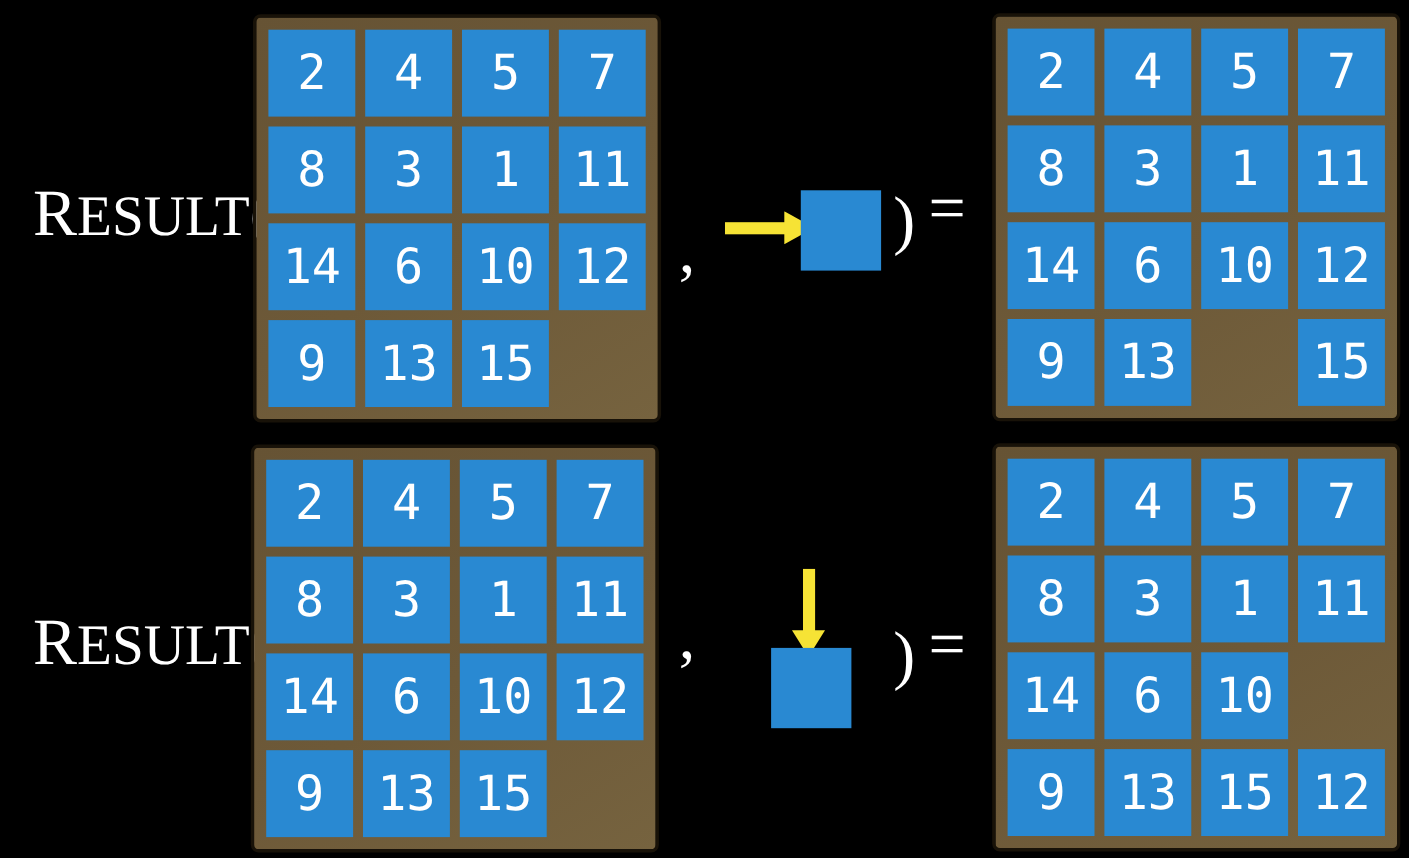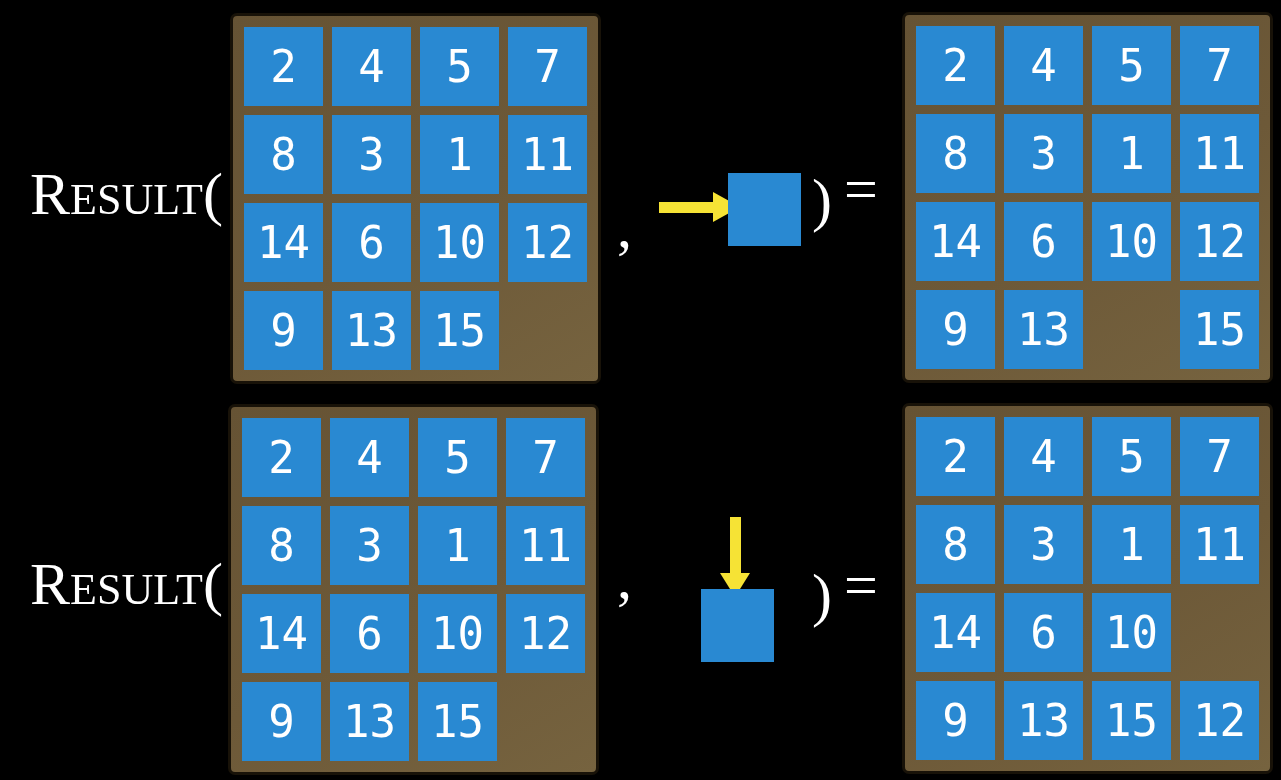--- a/index.html
+++ b/index.html
@@ -11,21 +11,21 @@
     font-family:"Liberation Serif", serif;
   }
   
   .fn-label{
     position:absolute;
     line-height:1;
     color:var(--text-white,#fff);
     white-space:nowrap;
   }
   .fn-label .cap{font-size:60px;}
-  .fn-label .sc{font-size:44px;}
+  .fn-label .sc{font-size:52px;}
   .fn-label .paren{font-size:60px;}
   .comma{
     position:absolute;
     font-size:60px;line-height:1;
     color:var(--text-white,#fff);
   }
   .close-paren{
     position:absolute;
     font-size:60px;line-height:1;
     color:var(--text-white,#fff);

